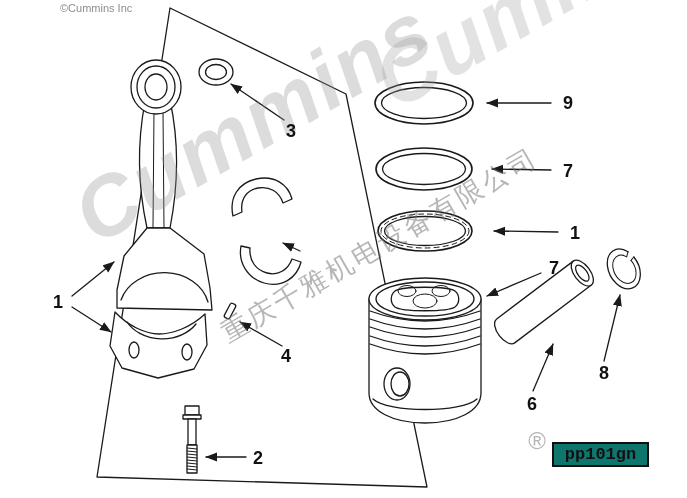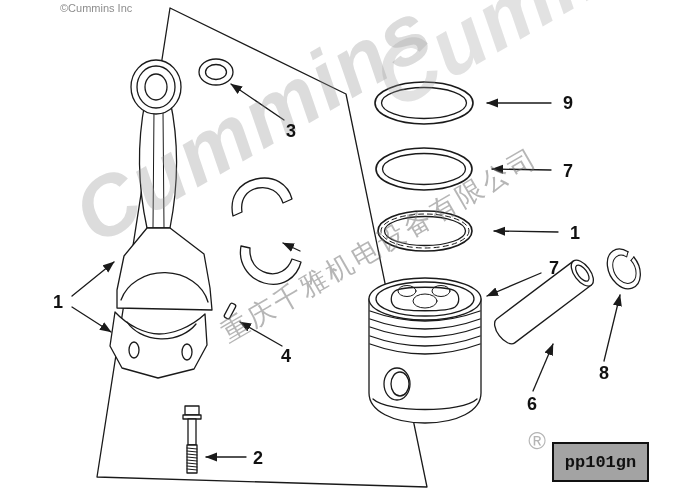--- a/index.html
+++ b/index.html
@@ -22,22 +22,22 @@
   .wm-brand-2 { left:318px; top:-55px; color:rgba(160,160,160,0.30); }
   .wm-cn { position:absolute; left:190px; top:232px; width:380px; text-align:center;
            font-size:27px; letter-spacing:3px; line-height:1; color:rgba(110,110,110,0.5);
            transform:rotate(-30deg); white-space:nowrap; z-index:5; pointer-events:none; }
   .reg { position:absolute; left:537px; top:441px; transform:translate(-50%,-50%);
          font-size:24px; color:rgba(130,130,130,0.6); z-index:5; }
 
   .callout { position:absolute; transform:translate(-50%,-50%); font-size:18px; font-weight:bold;
              color:#111; z-index:10; }
 
-  .code-box { position:absolute; left:552px; top:442px; width:97px; height:40px;
-              border:2px solid #111; background:#a3a3a3; display:flex; align-items:center; justify-content:center;
+  .code-box { position:absolute; left:552px; top:442px; width:97px; height:25px;
+              border:2px solid #111; background:#0f766e; display:flex; align-items:center; justify-content:center;
               z-index:10; }
   .code-box span { font-family:"Liberation Mono", monospace; font-weight:bold; font-size:17px; color:#111; }
 </style>
 </head>
 <body>
 
 <div class="stage">
 
   <svg width="687" height="498" viewBox="0 0 687 498">
     <defs>

